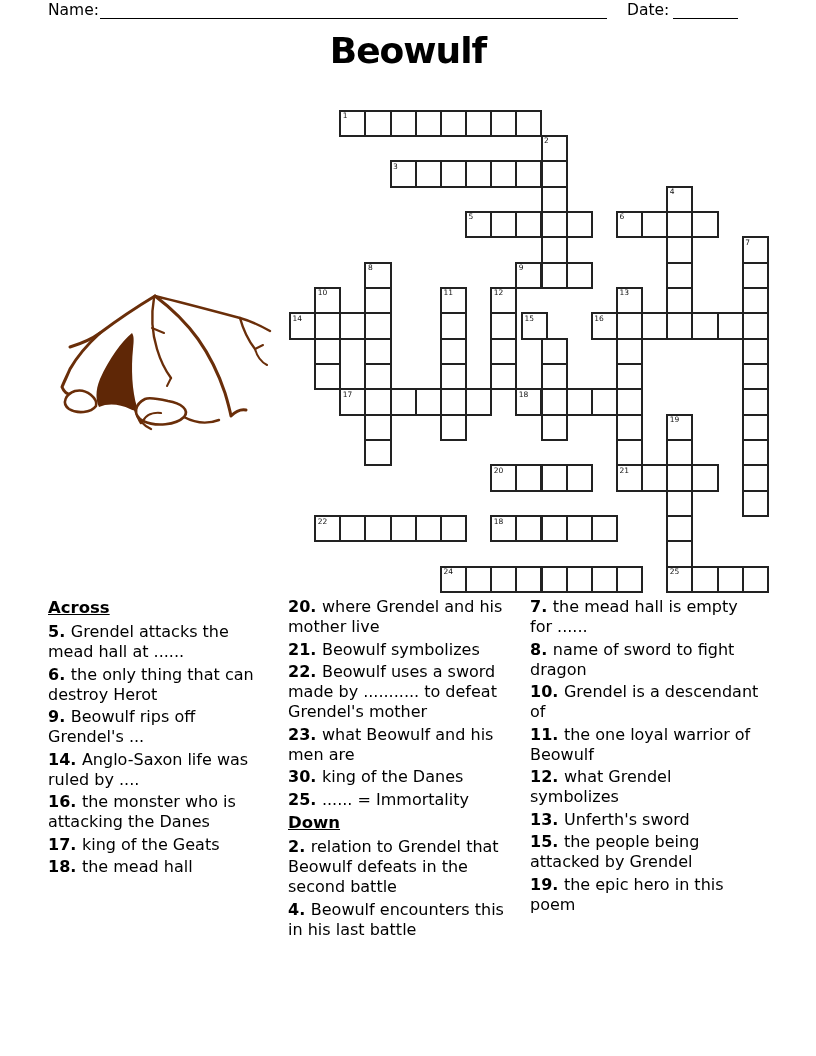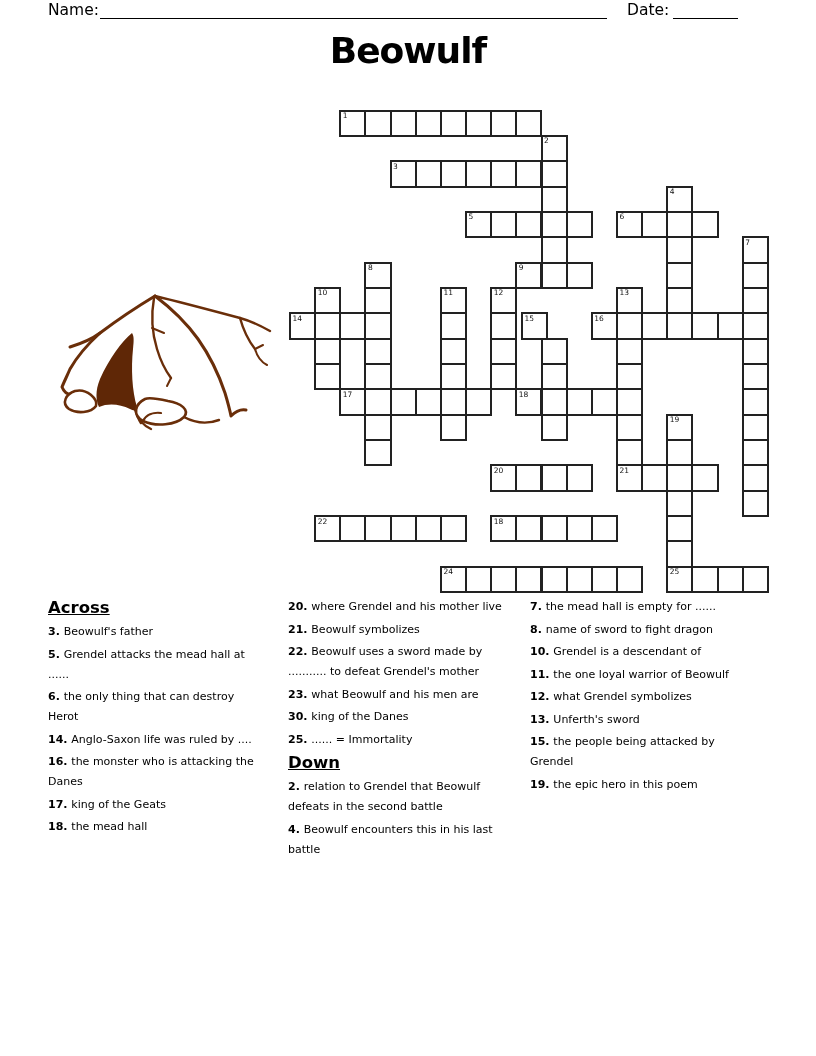--- a/index.html
+++ b/index.html
@@ -26,21 +26,21 @@
   .cellnum{
     position:absolute;left:1.5px;top:0.5px;font-size:7.5px;line-height:8px;
     font-family:"DejaVu Sans",sans-serif;color:#111;
   }
   #cave{position:absolute;left:45px;top:283px;width:240px;height:162px;}
   #clue-columns{position:absolute;left:0;top:597px;width:816px;height:400px;}
   .clue-col{position:absolute;top:0;}
   .col-1{left:48px;width:220px;}
   .col-2{left:288px;width:224px;}
   .col-3{left:530px;width:230px;}
-  .clue{font-size:11px;line-height:20px;margin-bottom:2.5px;}
+  .clue{font-size:16px;line-height:20px;margin-bottom:2.5px;}
   .clue b{font-weight:bold;}
   .clue-heading{
     font-size:16.5px;font-weight:bold;text-decoration:underline;
     line-height:21px;margin-bottom:4px;
   }
 </style>
 </head>
 <body>
 
 <div>
@@ -262,23 +262,23 @@
         <span class="cellnum">25</span>
       </div>
       <div class="cell" style="left: 691.4px; top: 565.8px;"></div>
       <div class="cell" style="left: 716.55px; top: 565.8px;"></div>
       <div class="cell" style="left: 741.7px; top: 565.8px;"></div>
     </div>
 
   <div id="clue-columns">
       <div class="clue-col col-1">
         <div class="clue-heading">Across</div>
-        <div class="clue"><b>3. </b>Beowulf's father</div>
         <div class="clue"><b>5. </b>Grendel attacks the mead hall at ......</div>
         <div class="clue"><b>6. </b>the only thing that can destroy Herot</div>
+        <div class="clue"><b>9. </b>Beowulf rips off Grendel's ...</div>
         <div class="clue"><b>14. </b>Anglo-Saxon life was ruled by ....</div>
         <div class="clue"><b>16. </b>the monster who is attacking the Danes</div>
         <div class="clue"><b>17. </b>king of the Geats</div>
         <div class="clue"><b>18. </b>the mead hall</div>
       </div>
       <div class="clue-col col-2">
         <div class="clue"><b>20. </b>where Grendel and his mother live</div>
         <div class="clue"><b>21. </b>Beowulf symbolizes</div>
         <div class="clue"><b>22. </b>Beowulf uses a sword made by ........... to defeat Grendel's mother</div>
         <div class="clue"><b>23. </b>what Beowulf and his men are</div>

